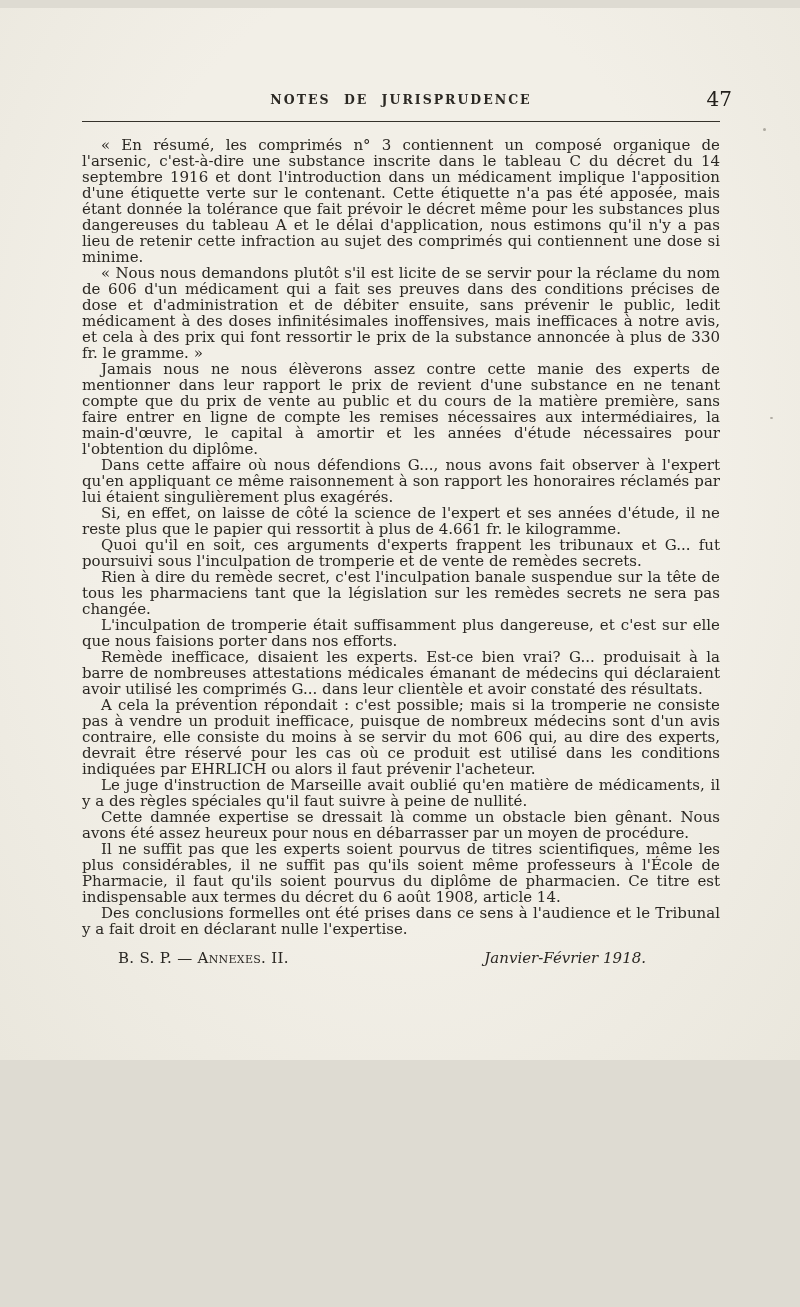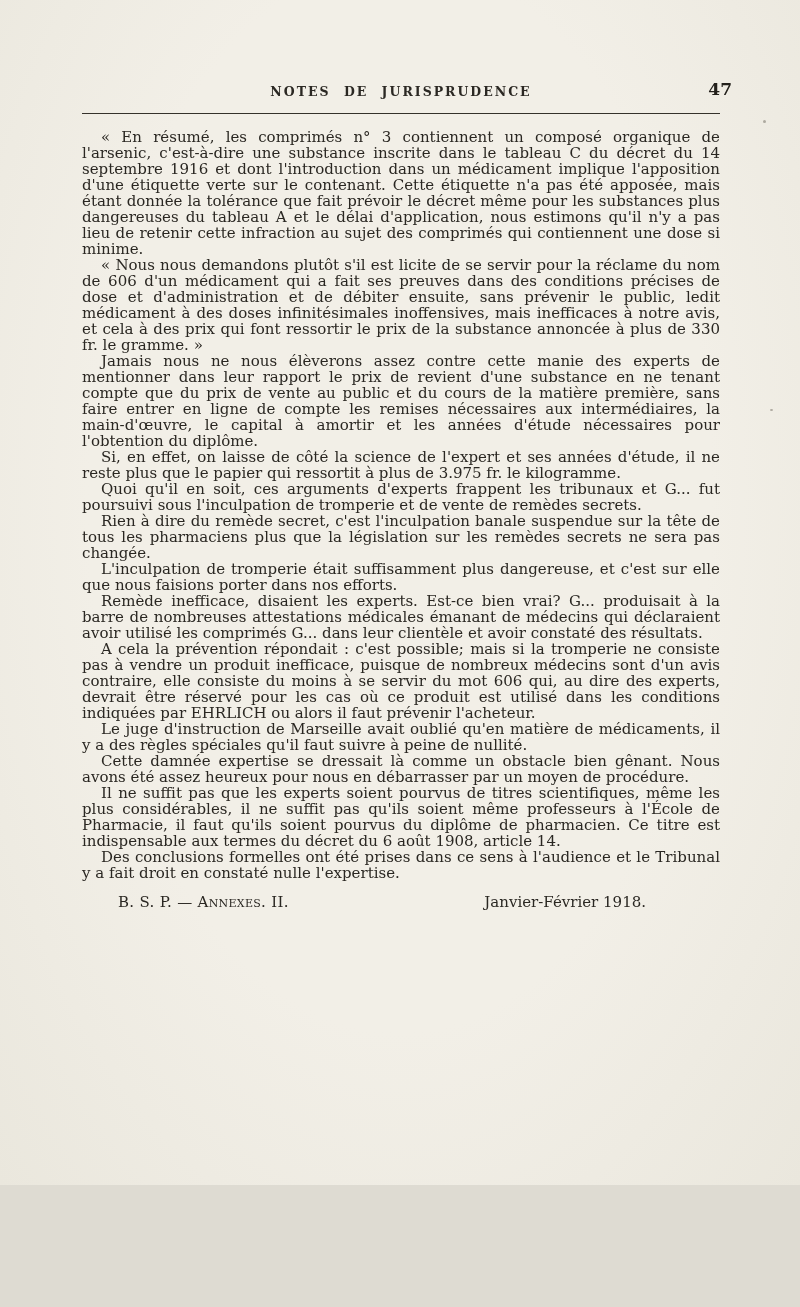--- a/index.html
+++ b/index.html
@@ -3,22 +3,22 @@
 <meta charset="utf-8">
 <style>
   html, body {
     margin: 0;
     padding: 0;
     background: #dedbd2;
   }
   .page {
     position: relative;
     width: 800px;
-    height: 1185px;
-    margin: 0 auto;
+    height: 1052px;
+    margin: 8px auto;
     box-sizing: border-box;
     padding: 84px 80px 0 82px;
     background: radial-gradient(ellipse at 50% 42%, #f2efe7 55%, #eae7dd 100%);
     color: #2a2722;
     font-family: "DejaVu Serif", "Liberation Serif", serif;
     overflow: hidden;
   }
   .page-header {
     position: relative;
     height: 22px;
@@ -29,22 +29,22 @@
     font-size: 12.5px;
     font-weight: 700;
     letter-spacing: 2px;
     word-spacing: 7px;
     color: #2b2823;
   }
   .page-number {
     position: absolute;
     right: -12px;
     top: -5px;
-    font-size: 17px;
-    font-weight: 700;
+    font-size: 20px;
+    font-weight: 400;
     color: #23201b;
   }
   .header-rule {
     height: 0;
     border-top: 1.2px solid #35322b;
     margin-top: 7px;
   }
   .body-text {
     margin-top: 15px;
     font-size: 15px;
@@ -63,20 +63,21 @@
     margin-top: 12px;
     padding-left: 36px;
     padding-right: 74px;
     font-size: 15px;
   }
   .footer-left {
     font-variant: small-caps;
     letter-spacing: 0.3px;
   }
   .footer-right {
+    font-style: italic;
   }
   .speck {
     position: absolute;
     background: #6b675d;
     border-radius: 50%;
     opacity: 0.5;
   }
   .speck-1 { left: 763px; top: 120px;  width: 3px; height: 3px; }
   .speck-2 { left: 770px; top: 409px;  width: 3px; height: 2px; }
   .speck-3 { left: 760px; top: 1240px; width: 3px; height: 3px; }
@@ -91,30 +92,31 @@
     <span class="running-title">NOTES DE JURISPRUDENCE</span>
     <span class="page-number">47</span>
   </header>
 
   <div class="header-rule"></div>
 
   <main class="body-text">
     <p>« En résumé, les comprimés n° 3 contiennent un composé organique de l'arsenic, c'est-à-dire une substance inscrite dans le tableau C du décret du 14 septembre 1916 et dont l'introduction dans un médicament implique l'apposition d'une étiquette verte sur le contenant. Cette étiquette n'a pas été apposée, mais étant donnée la tolérance que fait prévoir le décret même pour les substances plus dangereuses du tableau A et le délai d'application, nous estimons qu'il n'y a pas lieu de retenir cette infraction au sujet des comprimés qui contiennent une dose si minime.</p>
     <p>« Nous nous demandons plutôt s'il est licite de se servir pour la réclame du nom de 606 d'un médicament qui a fait ses preuves dans des conditions précises de dose et d'administration et de débiter ensuite, sans prévenir le public, ledit médicament à des doses infinitésimales inoffensives, mais inefficaces à notre avis, et cela à des prix qui font ressortir le prix de la substance annoncée à plus de 330 fr. le gramme. »</p>
     <p>Jamais nous ne nous élèverons assez contre cette manie des experts de mentionner dans leur rapport le prix de revient d'une substance en ne tenant compte que du prix de vente au public et du cours de la matière première, sans faire entrer en ligne de compte les remises nécessaires aux intermédiaires, la main-d'œuvre, le capital à amortir et les années d'étude nécessaires pour l'obtention du diplôme.</p>
-    <p>Si, en effet, on laisse de côté la science de l'expert et ses années d'étude, il ne reste plus que le papier qui ressortit à plus de 3.975 fr. le kilogramme.</p>
+    <p>Dans cette affaire où nous défendions G..., nous avons fait observer à l'expert qu'en appliquant ce même raisonnement à son rapport les honoraires réclamés par lui étaient singulièrement plus exagérés.</p>
+    <p>Si, en effet, on laisse de côté la science de l'expert et ses années d'étude, il ne reste plus que le papier qui ressortit à plus de 4.661 fr. le kilogramme.</p>
     <p>Quoi qu'il en soit, ces arguments d'experts frappent les tribunaux et G... fut poursuivi sous l'inculpation de tromperie et de vente de remèdes secrets.</p>
-    <p>Rien à dire du remède secret, c'est l'inculpation banale suspendue sur la tête de tous les pharmaciens plus que la législation sur les remèdes secrets ne sera pas changée.</p>
+    <p>Rien à dire du remède secret, c'est l'inculpation banale suspendue sur la tête de tous les pharmaciens tant que la législation sur les remèdes secrets ne sera pas changée.</p>
     <p>L'inculpation de tromperie était suffisamment plus dangereuse, et c'est sur elle que nous faisions porter dans nos efforts.</p>
     <p>Remède inefficace, disaient les experts. Est-ce bien vrai? G... produisait à la barre de nombreuses attestations médicales émanant de médecins qui déclaraient avoir utilisé les comprimés G... dans leur clientèle et avoir constaté des résultats.</p>
     <p>A cela la prévention répondait : c'est possible; mais si la tromperie ne consiste pas à vendre un produit inefficace, puisque de nombreux médecins sont d'un avis contraire, elle consiste du moins à se servir du mot 606 qui, au dire des experts, devrait être réservé pour les cas où ce produit est utilisé dans les conditions indiquées par EHRLICH ou alors il faut prévenir l'acheteur.</p>
     <p>Le juge d'instruction de Marseille avait oublié qu'en matière de médicaments, il y a des règles spéciales qu'il faut suivre à peine de nullité.</p>
     <p>Cette damnée expertise se dressait là comme un obstacle bien gênant. Nous avons été assez heureux pour nous en débarrasser par un moyen de procédure.</p>
     <p>Il ne suffit pas que les experts soient pourvus de titres scientifiques, même les plus considérables, il ne suffit pas qu'ils soient même professeurs à l'École de Pharmacie, il faut qu'ils soient pourvus du diplôme de pharmacien. Ce titre est indispensable aux termes du décret du 6 août 1908, article 14.</p>
-    <p>Des conclusions formelles ont été prises dans ce sens à l'audience et le Tribunal y a fait droit en constaté nulle l'expertise.</p>
+    <p>Des conclusions formelles ont été prises dans ce sens à l'audience et le Tribunal y a fait droit en déclarant nulle l'expertise.</p>
   </main>
 
   <footer class="page-footer">
     <span class="footer-left">B. S. P. — Annexes. II.</span>
     <span class="footer-right">Janvier-Février 1918.</span>
   </footer>
 
   <span class="speck speck-1"></span>
   <span class="speck speck-2"></span>
   <span class="speck speck-3"></span>

